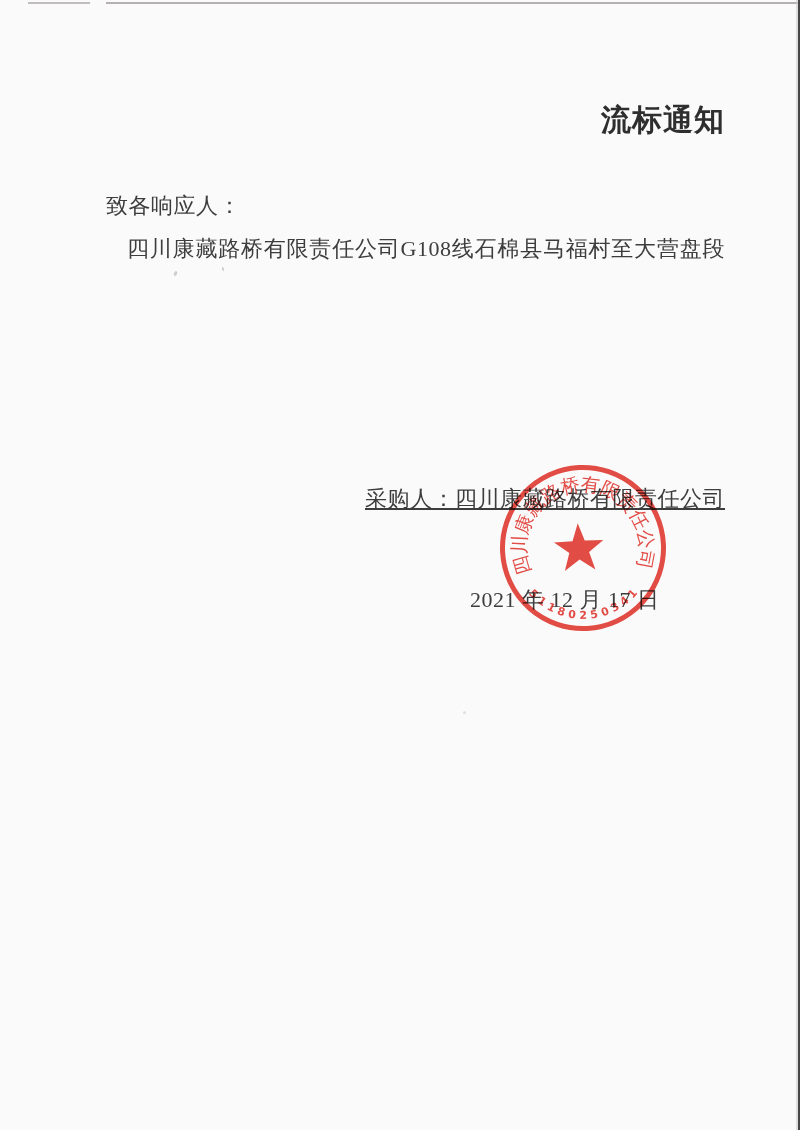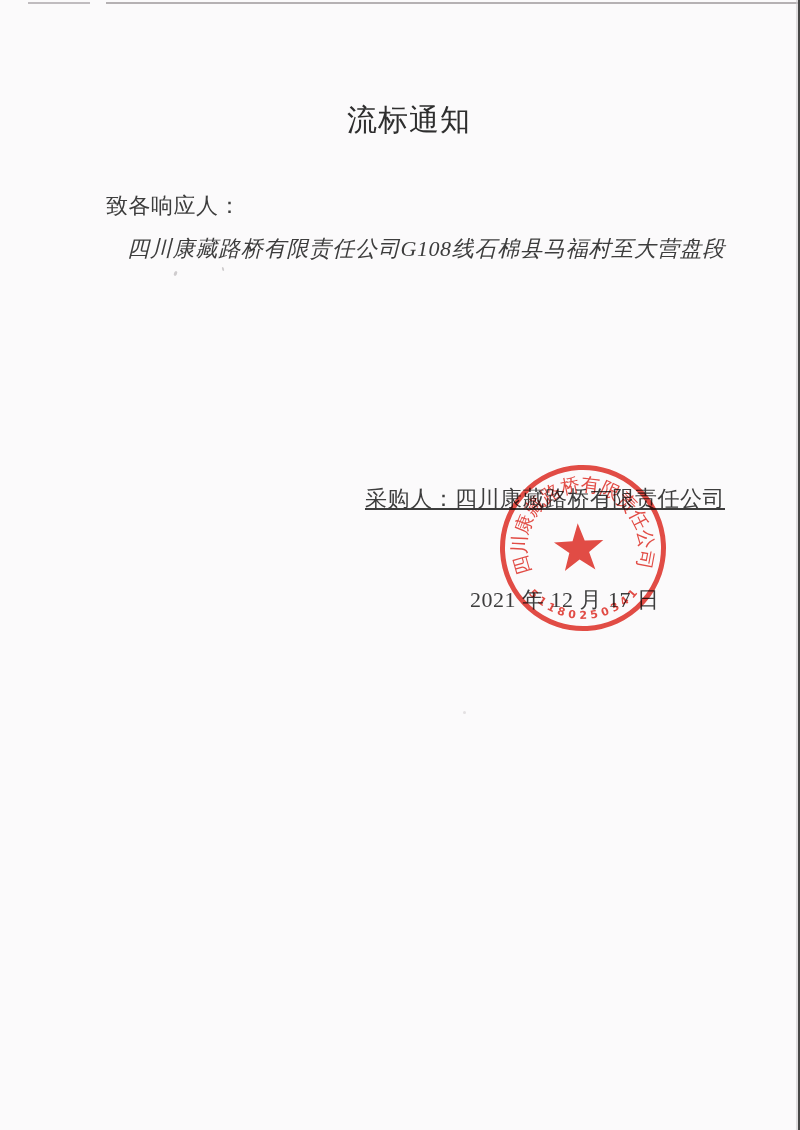--- a/index.html
+++ b/index.html
@@ -29,33 +29,33 @@
     position: absolute; top: 0; right: 2px; width: 2px; height: 100%;
     background: #cfcacd; opacity: .6;
   }
   .speck { position: absolute; background: #9a9597; border-radius: 50%; opacity: .45; }
   .speck.s1 { left: 174px; top: 271px; width: 3px; height: 5px; transform: rotate(25deg); }
   .speck.s2 { left: 222px; top: 267px; width: 2px; height: 4px; transform: rotate(-15deg); }
   .speck.s3 { left: 463px; top: 711px; width: 3px; height: 3px; opacity: .25; }
 
   .doc-title {
     position: absolute; top: 100px; left: 93px; width: 632px;
-    text-align: center;
-    font-size: 30px; font-weight: normal; color: #2e2e2e;
+    text-align: right;
+    font-size: 30px; font-weight: bold; color: #2e2e2e;
     letter-spacing: 1px;
   }
   .salutation {
     position: absolute; top: 191px; left: 106px;
     font-size: 22px; letter-spacing: .5px;
   }
   .body-para {
     position: absolute; top: 228px; left: 93px; width: 632px;
     font-size: 22px; line-height: 42px; letter-spacing: .5px;
   }
-  .body-line { width: 632px; font-style: italic; }
+  .body-line { width: 632px; }
   .body-line.just { text-align: justify; text-align-last: justify; }
   .body-line.indent { padding-left: 34px; }
   .purchaser-line {
     position: absolute; top: 484px; left: 93px; width: 632px;
     text-align: right; font-size: 22px; letter-spacing: .5px; text-decoration: underline;
   }
   .date-line {
     position: absolute; top: 585px; left: 470px;
     font-size: 22px; letter-spacing: .5px;
   }

